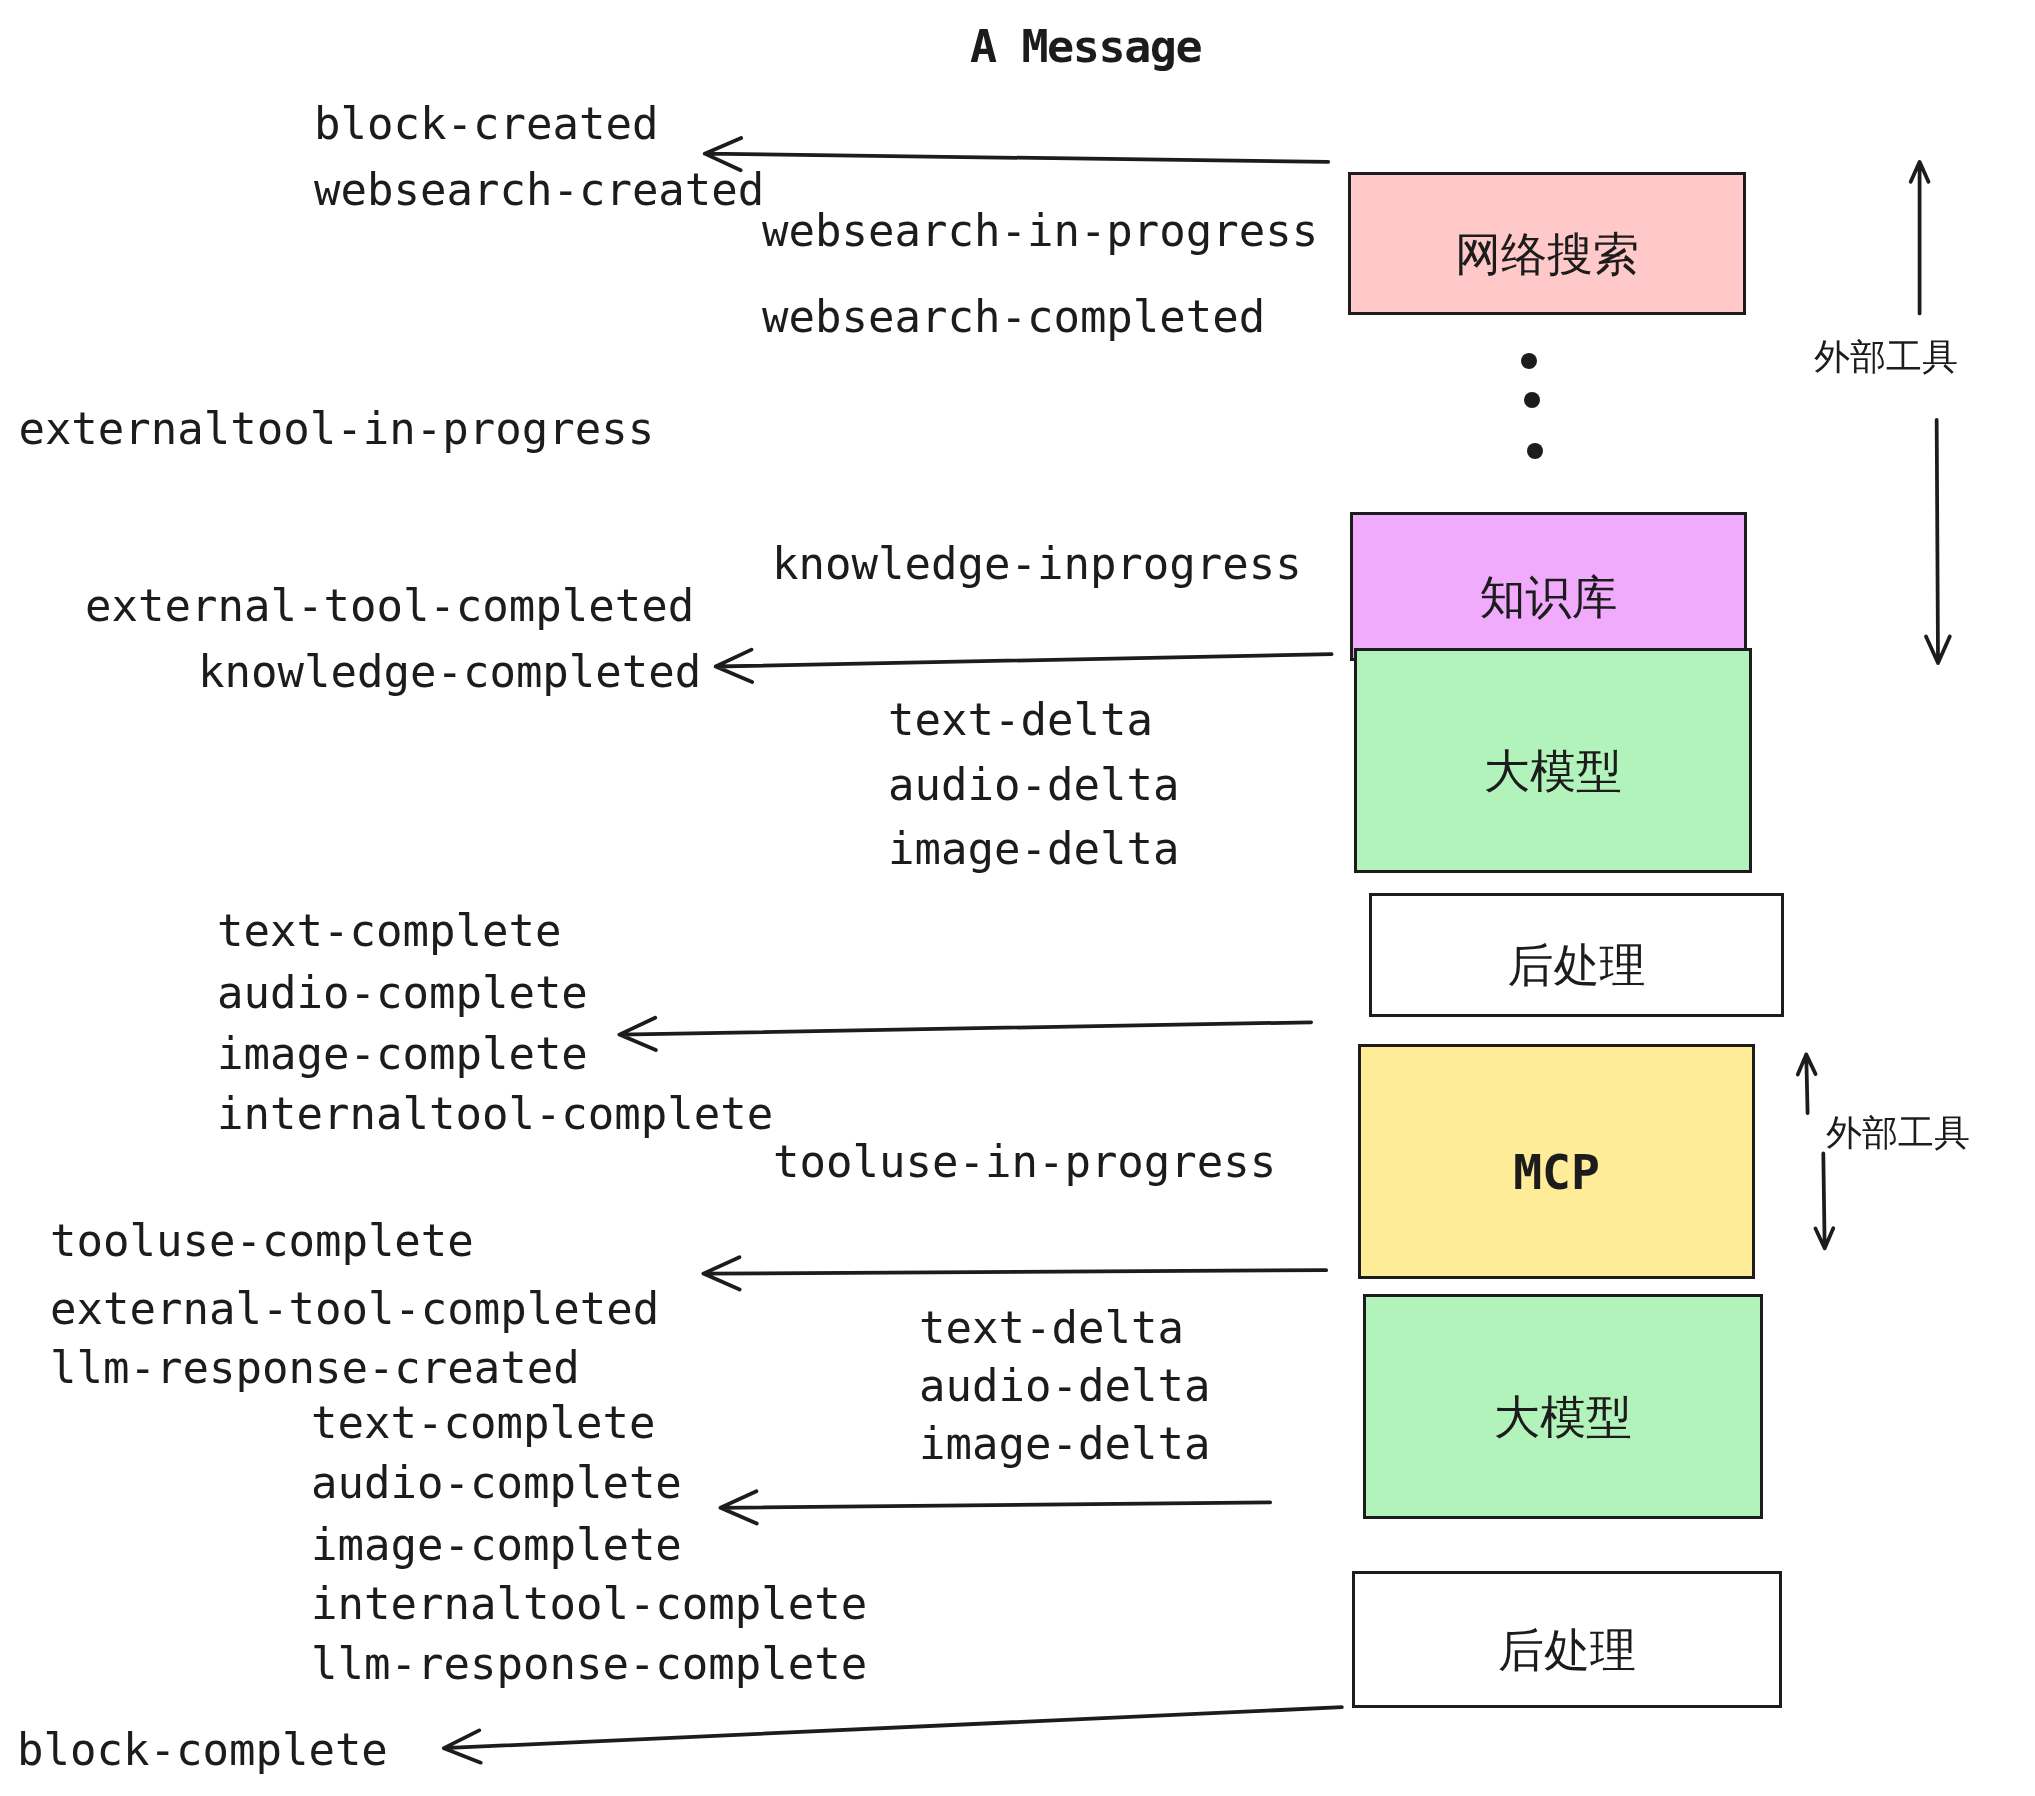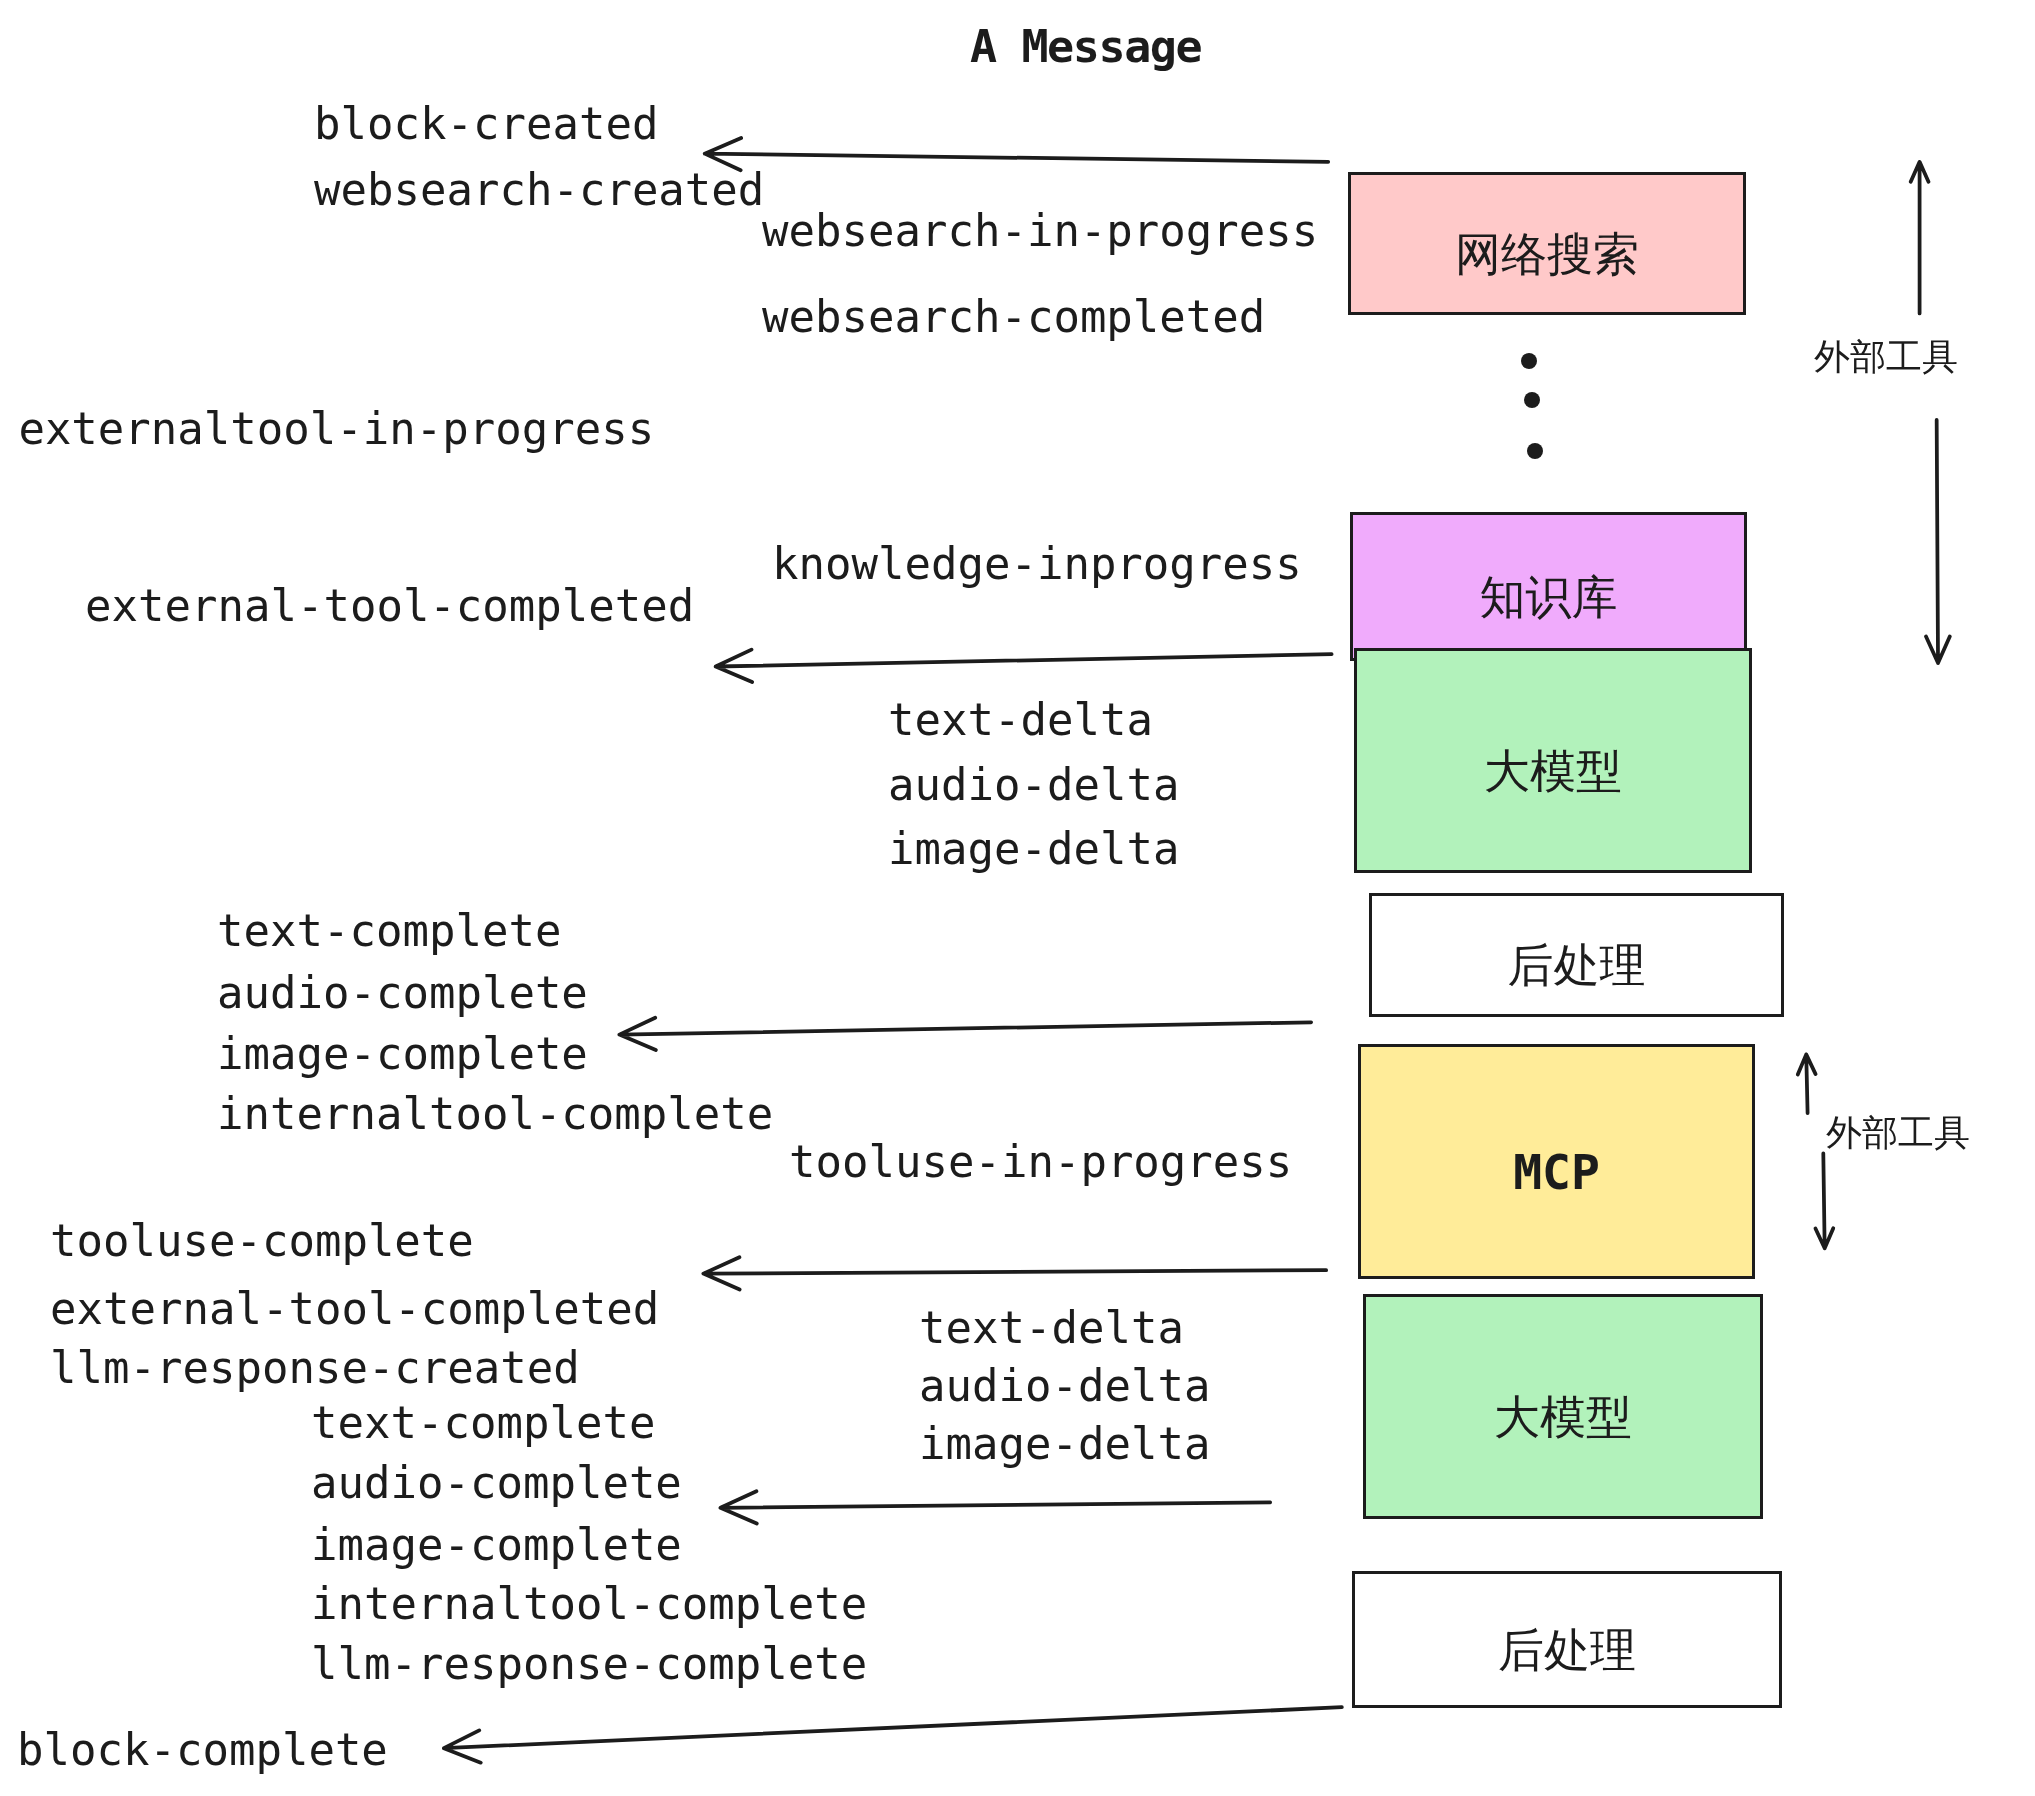--- a/index.html
+++ b/index.html
@@ -121,28 +121,29 @@
     <div class="flow-box" style="left: 1352px; top: 1571px; width: 430px; height: 137px; background: rgb(255, 255, 255);">
       <span class="flow-box-label">后处理</span>
     </div>
     <div class="event-label" style="left: 314px; top: 101px;">block-created</div>
     <div class="event-label" style="left: 314px; top: 167px;">websearch-created</div>
     <div class="event-label" style="left: 762px; top: 208px;">websearch-in-progress</div>
     <div class="event-label" style="left: 762px; top: 294px;">websearch-completed</div>
     <div class="event-label" style="left: 18.4px; top: 406px;">externaltool-in-progress</div>
     <div class="event-label" style="left: 772px; top: 541px;">knowledge-inprogress</div>
     <div class="event-label" style="left: 85px; top: 583px;">external-tool-completed</div>
+    <div class="event-label" style="left: 198px; top: 649px;">knowledge-completed</div>
     <div class="event-label" style="left: 888px; top: 697px;">text-delta</div>
     <div class="event-label" style="left: 888px; top: 762px;">audio-delta</div>
     <div class="event-label" style="left: 888px; top: 826px;">image-delta</div>
     <div class="event-label" style="left: 217px; top: 908px;">text-complete</div>
     <div class="event-label" style="left: 217px; top: 970px;">audio-complete</div>
     <div class="event-label" style="left: 217px; top: 1031px;">image-complete</div>
     <div class="event-label" style="left: 217px; top: 1091px;">internaltool-complete</div>
-    <div class="event-label" style="left: 773px; top: 1139px; margin-left: 16px;">tooluse-in-progress</div>
+    <div class="event-label" style="left: 773px; top: 1139px;">tooluse-in-progress</div>
     <div class="event-label" style="left: 50px; top: 1218px;">tooluse-complete</div>
     <div class="event-label" style="left: 50px; top: 1286px;">external-tool-completed</div>
     <div class="event-label" style="left: 50px; top: 1345px;">llm-response-created</div>
     <div class="event-label" style="left: 919px; top: 1305px;">text-delta</div>
     <div class="event-label" style="left: 919px; top: 1363px;">audio-delta</div>
     <div class="event-label" style="left: 919px; top: 1421px;">image-delta</div>
     <div class="event-label" style="left: 311px; top: 1400px;">text-complete</div>
     <div class="event-label" style="left: 311px; top: 1460px;">audio-complete</div>
     <div class="event-label" style="left: 311px; top: 1522px;">image-complete</div>
     <div class="event-label" style="left: 311px; top: 1581px;">internaltool-complete</div>

